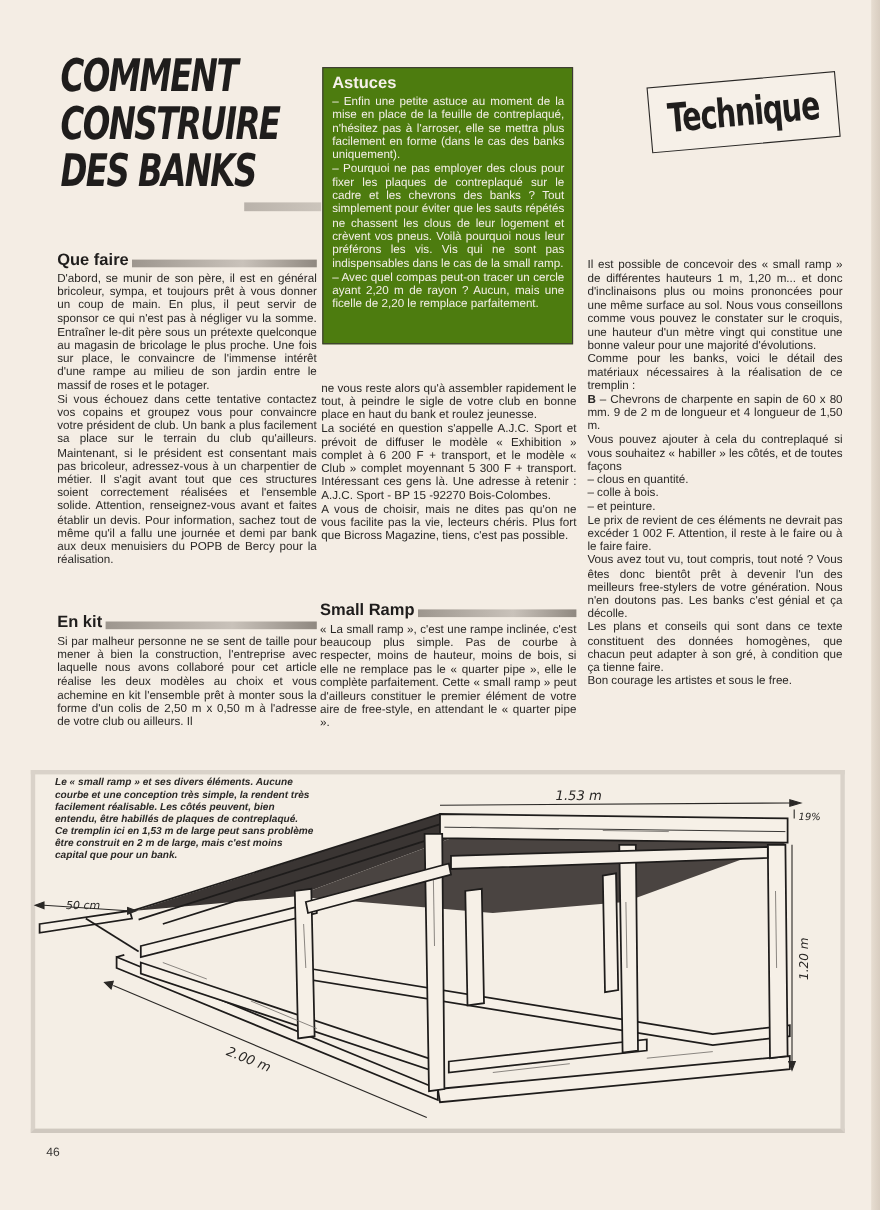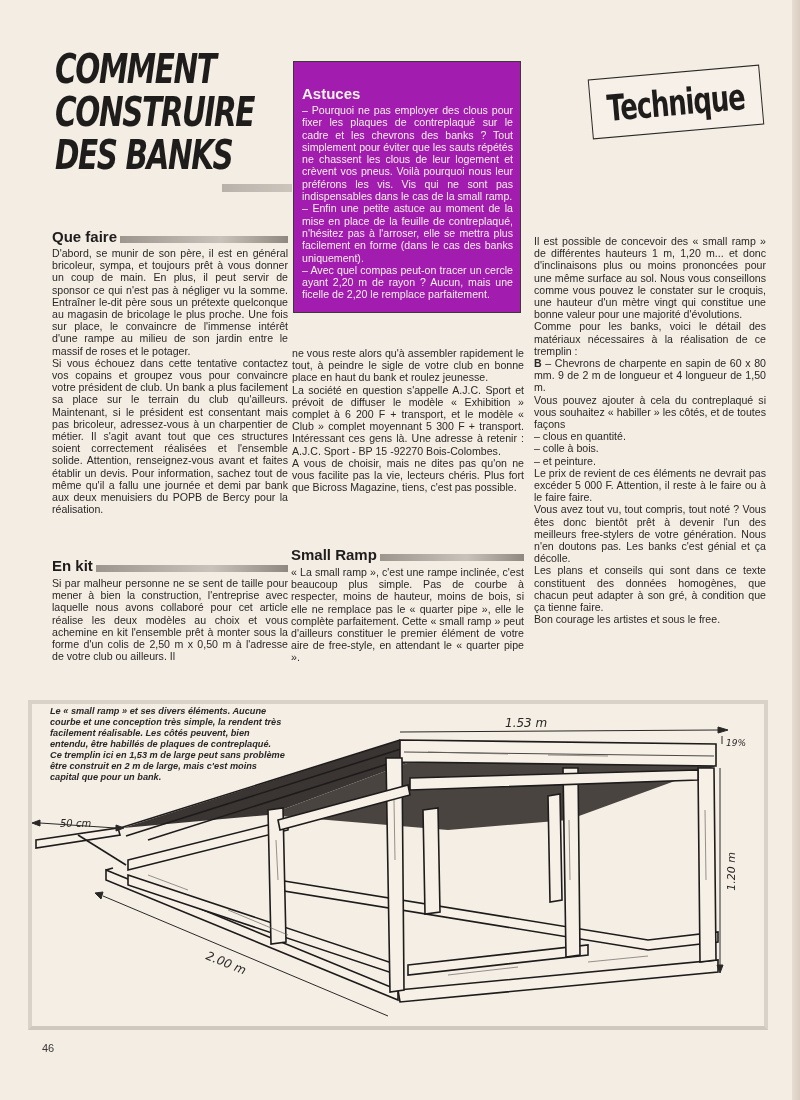--- a/index.html
+++ b/index.html
@@ -38,23 +38,23 @@
   }
   .technique-label {
     font-family: "DejaVu Sans", sans-serif; font-weight: bold;
     font-size: 36px; letter-spacing: -1.5px; color: #1f1d1c;
     transform: scaleX(0.72);
     white-space: nowrap;
   }
   
   .astuces {
     position: absolute; left: 293px; top: 61px; width: 228px; height: 252px;
-    background: #a21caf;
+    background: #4d7c0f;
     border: 1.5px solid #3c3835;
-    padding: 23px 7px 0 8px; box-sizing: border-box;
+    padding: 5px 7px 0 8px; box-sizing: border-box;
     color: #f4efe8;
   }
   .astuces h3 {
     margin: 0 0 2px 0; font-size: 15px; font-weight: bold; color: #f6f1ea;
   }
   .astuces p {
     margin: 0; font-size: 10.6px; line-height: 12.3px; text-align: justify;
   }
   
   .sec-head {
@@ -104,22 +104,22 @@
   <div>DES BANKS</div>
 </div>
 <div class="title-rule"></div>
 
 <div class="technique-box">
   <span class="technique-label">Technique</span>
 </div>
 
 <div class="astuces">
   <h3>Astuces</h3>
+  <p>– Enfin une petite astuce au moment de la mise en place de la feuille de contreplaqué, n'hésitez pas à l'arroser, elle se mettra plus facilement en forme (dans le cas des banks uniquement).</p>
   <p>– Pourquoi ne pas employer des clous pour fixer les plaques de contreplaqué sur le cadre et les chevrons des banks ? Tout simplement pour éviter que les sauts répétés ne chassent les clous de leur logement et crèvent vos pneus. Voilà pourquoi nous leur préférons les vis. Vis qui ne sont pas indispensables dans le cas de la small ramp.</p>
-  <p>– Enfin une petite astuce au moment de la mise en place de la feuille de contreplaqué, n'hésitez pas à l'arroser, elle se mettra plus facilement en forme (dans le cas des banks uniquement).</p>
   <p>– Avec quel compas peut-on tracer un cercle ayant 2,20 m de rayon ? Aucun, mais une ficelle de 2,20 le remplace parfaitement.</p>
 </div>
 
 <div class="sec-head" style="left:52px; top:228px; width:236px;">
   <span>Que faire</span>
   <span class="bar"></span>
 </div>
 <div class="col-text" style="left:52px; top:247px; width:236px;">
   <p>D'abord, se munir de son père, il est en général bricoleur, sympa, et toujours prêt à vous donner un coup de main. En plus, il peut servir de sponsor ce qui n'est pas à négliger vu la somme. Entraîner le-dit père sous un prétexte quelconque au magasin de bricolage le plus proche. Une fois sur place, le convaincre de l'immense intérêt d'une rampe au milieu de son jardin entre le massif de roses et le potager.</p>
   <p>Si vous échouez dans cette tentative contactez vos copains et groupez vous pour convaincre votre président de club. Un bank a plus facilement sa place sur le terrain du club qu'ailleurs. Maintenant, si le président est consentant mais pas bricoleur, adressez-vous à un charpentier de métier. Il s'agit avant tout que ces structures soient correctement réalisées et l'ensemble solide. Attention, renseignez-vous avant et faites établir un devis. Pour information, sachez tout de même qu'il a fallu une journée et demi par bank aux deux menuisiers du POPB de Bercy pour la réalisation.</p>
@@ -148,21 +148,21 @@
 </div>
 
 <div class="col-text" style="left:534px; top:235px; width:232px;">
   <p>Il est possible de concevoir des « small ramp » de différentes hauteurs 1 m, 1,20 m... et donc d'inclinaisons plus ou moins prononcées pour une même surface au sol. Nous vous conseillons comme vous pouvez le constater sur le croquis, une hauteur d'un mètre vingt qui constitue une bonne valeur pour une majorité d'évolutions.</p>
   <p>Comme pour les banks, voici le détail des matériaux nécessaires à la réalisation de ce tremplin :</p>
   <p><b>B</b><span> – Chevrons de charpente en sapin de 60 x 80 mm. 9 de 2 m de longueur et 4 longueur de 1,50 m.</span></p>
   <p>Vous pouvez ajouter à cela du contreplaqué si vous souhaitez « habiller » les côtés, et de toutes façons</p>
   <p class="list-line">– clous en quantité.</p>
   <p class="list-line">– colle à bois.</p>
   <p class="list-line">– et peinture.</p>
-  <p>Le prix de revient de ces éléments ne devrait pas excéder 5 000 F. Attention, il reste à le faire ou à le faire faire.</p>
+  <p>Le prix de revient de ces éléments ne devrait pas excéder 1 002 F. Attention, il reste à le faire ou à le faire faire.</p>
   <p>Vous avez tout vu, tout compris, tout noté ? Vous êtes donc bientôt prêt à devenir l'un des meilleurs free-stylers de votre génération. Nous n'en doutons pas. Les banks c'est génial et ça décolle.</p>
   <p>Les plans et conseils qui sont dans ce texte constituent des données homogènes, que chacun peut adapter à son gré, à condition que ça tienne faire.</p>
   <p>Bon courage les artistes et sous le free.</p>
 </div>
 
 <div class="figure"></div>
 <div class="caption">Le « small ramp » et ses divers éléments. Aucune courbe et une conception très simple, la rendent très facilement réalisable. Les côtés peuvent, bien entendu, être habillés de plaques de contreplaqué. Ce tremplin ici en 1,53 m de large peut sans problème être construit en 2 m de large, mais c'est moins capital que pour un bank.</div>
 
 <svg class="drawing" width="740" height="330" viewBox="0 0 740 330">
   <g stroke="#1e1c1b" stroke-width="1.6" fill="none">

